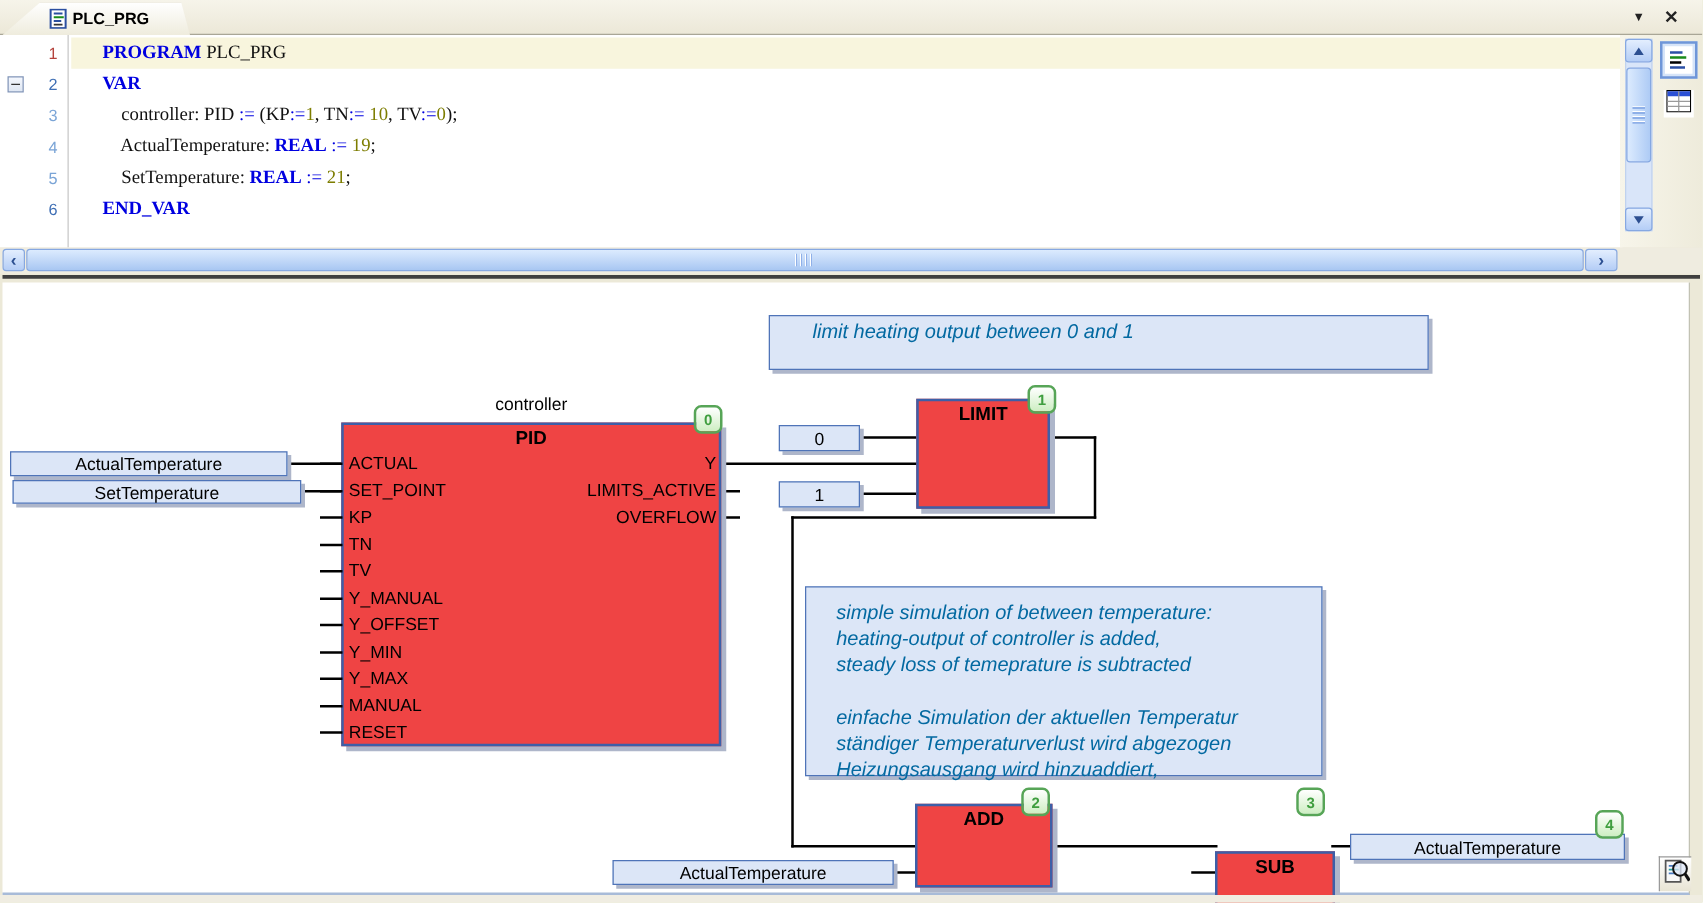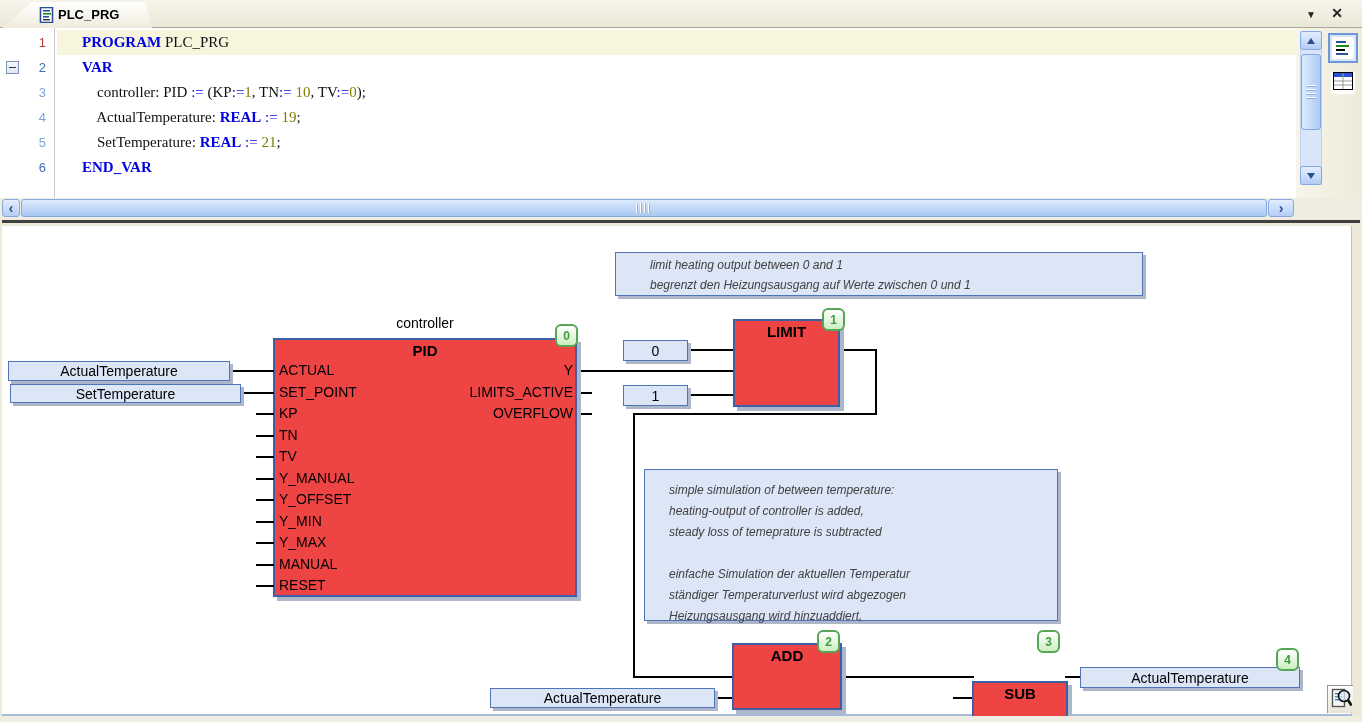--- a/index.html
+++ b/index.html
@@ -71,21 +71,21 @@
   
   .wire{position:absolute;background:#000}
   .fblock{position:absolute;background:#ef4444;border:2px solid #3d5fa8;box-shadow:4px 4px 0 #aeb6ca}
   .btitle{text-align:center;font-size:15px;font-weight:bold;padding-top:2px}
   .vbox{position:absolute;background:#dce6f7;border:1px solid #4f74b8;box-shadow:3px 3px 0 #aeb6ca;
         font-size:14px;text-align:center;display:flex;align-items:center;justify-content:center}
   .badge{position:absolute;width:23px;height:23px;border:2px solid #57a557;border-radius:6px;
          background:linear-gradient(#ffffff,#cdeec2);color:#3f9e3f;font-size:12px;font-weight:bold;
          display:flex;align-items:center;justify-content:center;z-index:5}
   .cbox{position:absolute;background:#dce6f7;border:1px solid #4f74b8;box-shadow:3px 3px 0 #aeb6ca;
-        color:#404040;font-style:italic;font-size:12px}
+        color:#0369a1;font-style:italic;font-size:16px}
   #comment1-lines{padding:3px 0 0 34px;line-height:19.5px}
   #comment2-lines{padding:10px 0 0 24px;line-height:21px}
   .instlabel{position:absolute;left:273px;top:315px;width:304px;text-align:center;font-size:14px}
   #pid-inputs{position:absolute;left:279px;top:360px;width:160px;font-size:14px}
   #pid-outputs{position:absolute;left:420px;top:360px;width:153px;font-size:14px;text-align:right}
   .pinrow{height:21.5px;line-height:21.5px;white-space:nowrap}
 
   
   .magbtn{position:absolute;left:1327px;top:685px;width:26px;height:28px;
           border-left:1px solid #9a9a9a;border-top:1px solid #9a9a9a;
@@ -174,21 +174,20 @@
   <div class="sbtn" style="left:1268px;top:199px;width:26px;height:18px">
       <span class="chev">›</span>
     </div>
 
   <div class="splitter"></div>
   <div class="canvas-bg"></div>
 
   <div class="cbox" style="left:615px;top:252px;width:528px;height:44px">
     <div id="comment1-lines">
         <div class="cline">limit heating output between 0 and 1</div>
-        <div class="cline">begrenzt den Heizungsausgang auf Werte zwischen 0 und 1</div>
       </div>
   </div>
   <div class="cbox" style="left:644px;top:469px;width:414px;height:152px">
     <div id="comment2-lines">
         <div class="cline">simple simulation of between temperature:</div>
         <div class="cline">heating-output of controller is added,</div>
         <div class="cline">steady loss of temeprature is subtracted</div>
         <div class="cline">&nbsp;</div>
         <div class="cline">einfache Simulation der aktuellen Temperatur</div>
         <div class="cline">ständiger Temperaturverlust wird abgezogen</div>

